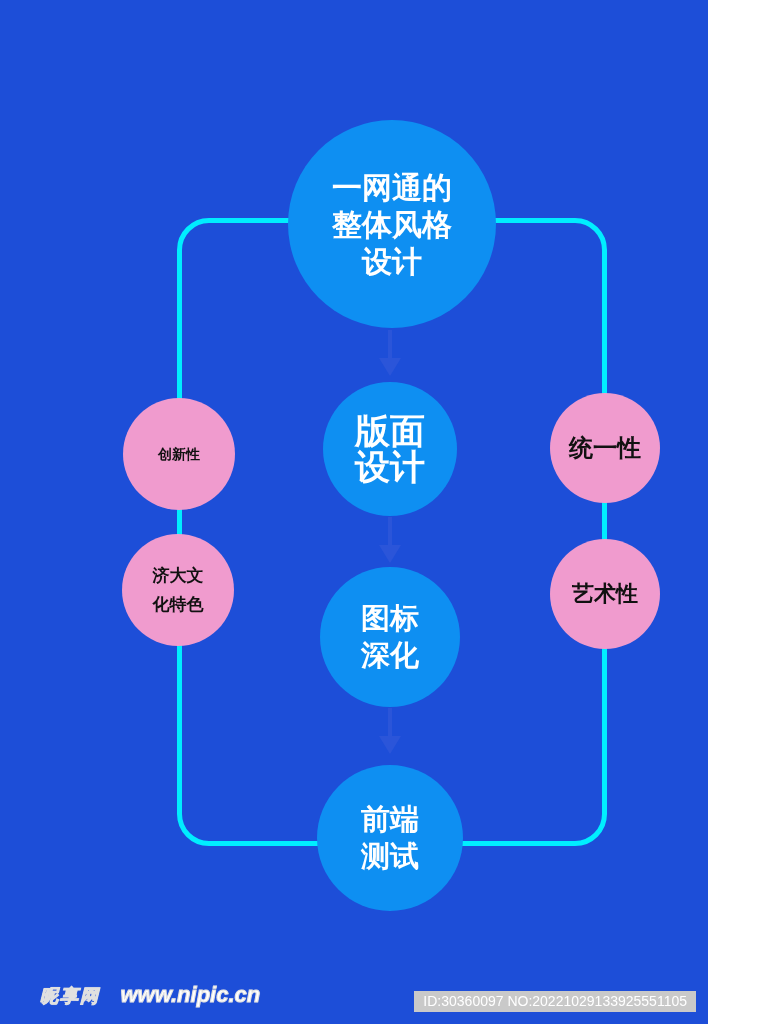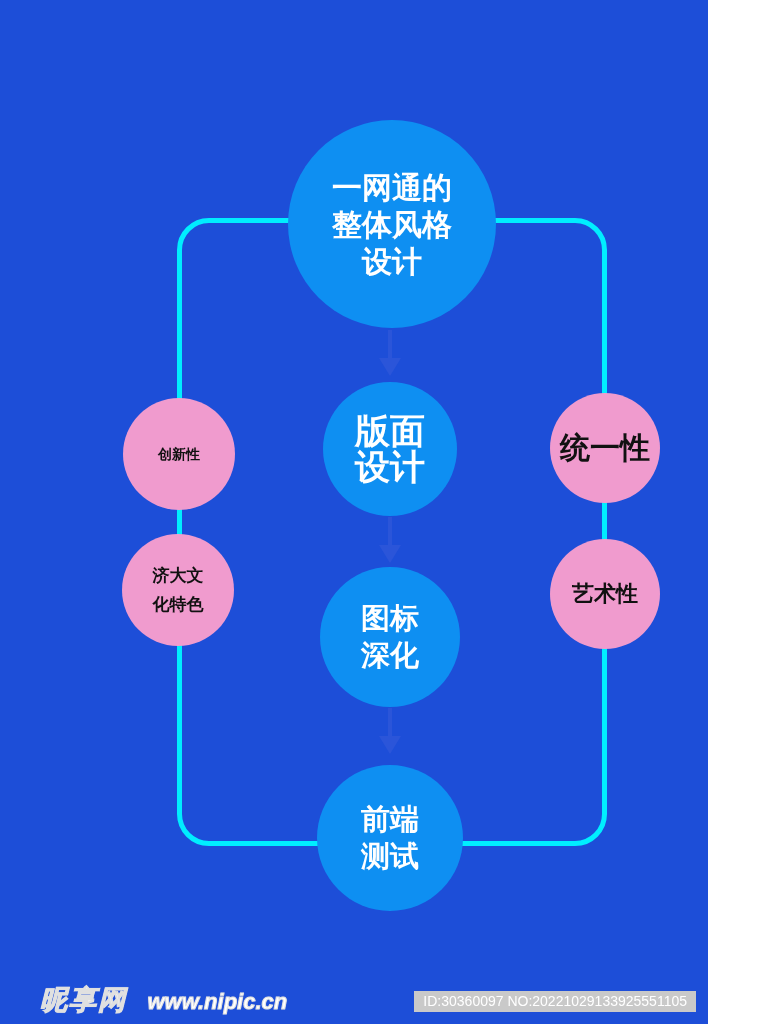--- a/index.html
+++ b/index.html
@@ -19,21 +19,21 @@
   }
   .circle span{white-space:pre-line;display:block;}
   .blue{background:#0e8ff2;color:#ffffff;}
   .pink{background:#f09bce;color:#111111;}
   .c1{left:288px;top:120px;width:208px;height:208px;font-size:30px;line-height:37px;}
   .c2{left:323px;top:382px;width:134px;height:134px;font-size:35px;line-height:36px;}
   .c3{left:320px;top:567px;width:140px;height:140px;font-size:29px;line-height:37px;}
   .c4{left:317px;top:765px;width:146px;height:146px;font-size:29px;line-height:37px;}
   .p1{left:123px;top:398px;width:112px;height:112px;font-size:14px;line-height:28px;}
   .p2{left:122px;top:534px;width:112px;height:112px;font-size:17px;line-height:29px;}
-  .p3{left:550px;top:393px;width:110px;height:110px;font-size:30px;line-height:28px;}
+  .p3{left:550px;top:393px;width:110px;height:110px;font-size:24px;line-height:28px;}
   .p4{left:550px;top:539px;width:110px;height:110px;font-size:22px;line-height:28px;}
   
   .arrow{position:absolute;width:22px;}
   .arrow .shaft{position:absolute;left:9px;top:0;width:4px;background:#2b55d9;}
   .arrow .head{
     position:absolute;left:0;width:0;height:0;
     border-left:11px solid transparent;border-right:11px solid transparent;
     border-top:18px solid #2b55d9;
   }
   .a1{left:379px;top:330px;}
@@ -44,21 +44,21 @@
   .a2 .head{top:28px;}
   .a3{left:379px;top:708px;}
   .a3 .shaft{height:30px;}
   .a3 .head{top:28px;}
   
   .wm-left{
     position:absolute;left:40px;top:982px;font-style:italic;font-weight:bold;
     color:#ffffff;-webkit-text-stroke:1px #e0e0e0;text-shadow:0 0 1px #e6e6e6;
     white-space:nowrap;
   }
-  .wm-site{font-size:27px;letter-spacing:2px;}
+  .wm-site{font-size:18px;letter-spacing:2px;}
   .wm-url{font-size:22px;margin-left:16px;}
   .wm-badge{
     position:absolute;right:12px;top:991px;background:#c9c9c9;color:#ffffff;
     font-size:14px;line-height:21px;padding:0 9px;white-space:nowrap;
   }
 </style>
 </head>
 <body>
 
 <div class="canvas">

